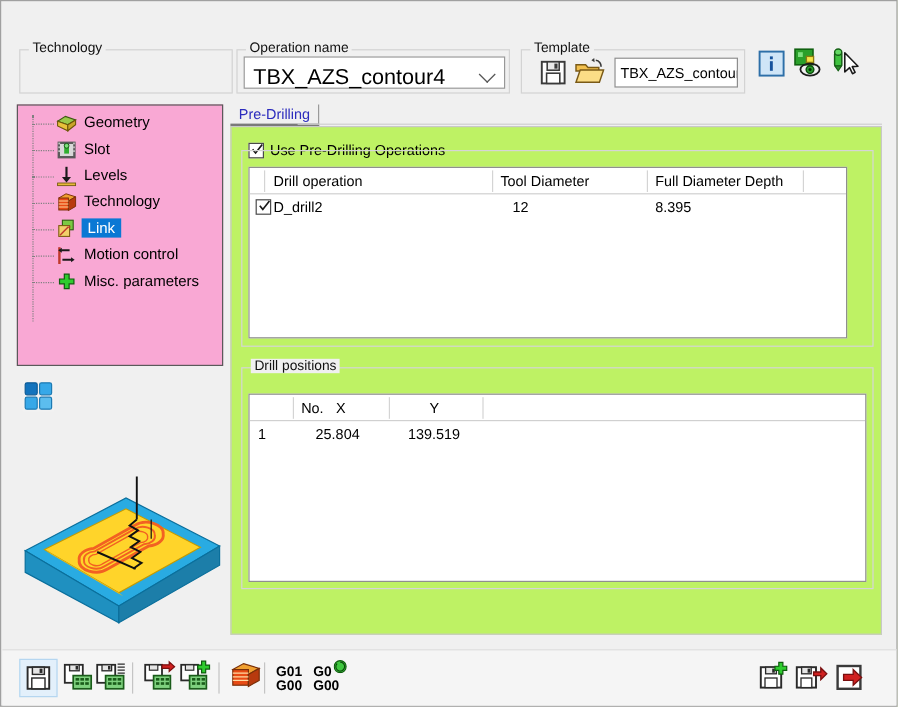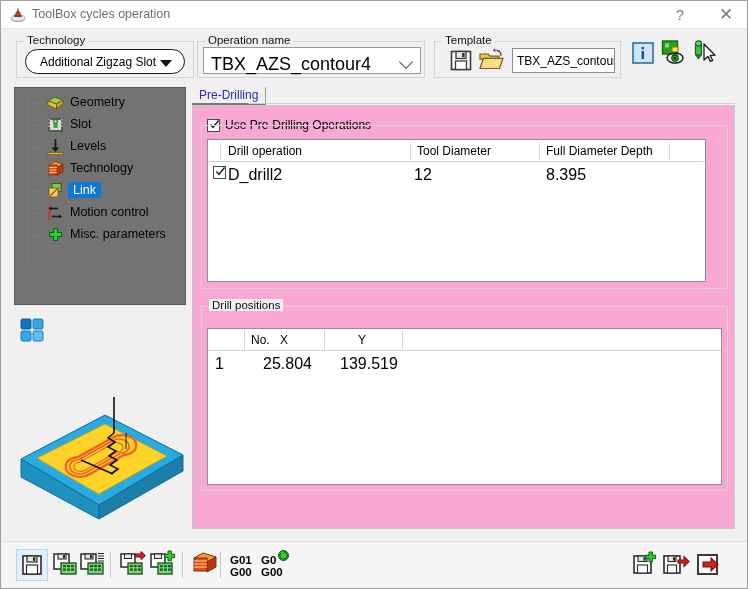--- a/index.html
+++ b/index.html
@@ -51,95 +51,77 @@
   #tmpl-group{left:433px;top:40px;width:187px;height:37px;}
   .tmpl-ico{position:absolute;top:5px;width:26px;height:26px;}
   .tmpl-field{position:absolute;left:77px;top:6px;width:103px;height:25px;background:#fff;
               border:1px solid #8d8d8d;box-sizing:border-box;overflow:hidden;}
   .tmpl-field .val{position:absolute;left:4px;top:5px;font-size:12px;white-space:nowrap;}
 
   .topicon{position:absolute;top:38px;width:28px;height:28px;}
 
   
   .treebox{position:absolute;left:13px;top:86px;width:172px;height:218px;
-           background:#737373;border:1px solid #5a5a5a;box-sizing:border-box;overflow:hidden;}
+           background:#f9a8d4;border:1px solid #5a5a5a;box-sizing:border-box;overflow:hidden;}
   .trow{position:absolute;left:0;width:172px;height:22px;}
   .tdots{position:absolute;left:12px;top:11px;width:18px;height:1px;
          border-top:1px dotted #808080;}
   .tvert{position:absolute;left:12px;top:0;width:1px;}
   .tico{position:absolute;left:31px;top:2px;width:19px;height:18px;}
   .tlabel{position:absolute;left:55px;top:3px;font-size:12.5px;white-space:nowrap;}
   .tlabel.sel{background:#0a78d4;color:#fff;padding:1px 5px;top:2px;left:53px;}
 
   .grid-ico{position:absolute;left:17px;top:315px;width:28px;height:28px;}
 
   .preview{position:absolute;left:12px;top:392px;width:176px;height:128px;}
 
   
   .tabstrip{position:absolute;left:191px;top:86px;width:543px;height:18px;}
   .tab{position:absolute;left:0;top:0;height:18px;padding:1px 7px 0 7px;
        font-size:12px;color:#2b2bbd;border-bottom:2px solid #7a7a7a;
        border-right:1px solid #9a9a9a;box-sizing:border-box;}
   .tabline{position:absolute;left:56px;top:16px;width:487px;height:1px;background:#cfcfcf;}
 
   .panel{position:absolute;left:191px;top:104px;width:543px;height:424px;
-         background:#f9a8d4;border:1px solid #c8c8c8;box-sizing:border-box;}
+         background:#bef264;border:1px solid #c8c8c8;box-sizing:border-box;}
 
   .chk-row{position:absolute;left:14px;top:13px;}
   .chkbox{position:absolute;left:0;top:0;width:13px;height:13px;background:#fff;
           border:1px solid #4a4a4a;box-sizing:border-box;}
   .chkmark{position:absolute;left:1px;top:-1px;width:11px;height:11px;}
   .chk-lbl{position:absolute;left:18px;top:-1px;font-size:12px;white-space:nowrap;}
 
   .inner-group{position:absolute;border:1px solid #d5d5d5;box-sizing:border-box;}
 
   .listbox{position:absolute;background:#fff;border:1px solid #8f8f8f;box-sizing:border-box;
            overflow:hidden;}
   .hdr{position:absolute;left:0;top:0;width:100%;height:22px;
        border-bottom:1px solid #d0d0d0;box-sizing:border-box;}
   .hcell{position:absolute;top:4px;font-size:12px;color:#000;white-space:nowrap;}
   .hsep{position:absolute;top:2px;width:1px;height:18px;background:#d4d4d4;}
-  .cell{position:absolute;font-size:16px;white-space:nowrap;}
+  .cell{position:absolute;font-size:12px;white-space:nowrap;}
 
   
   .bottombar{position:absolute;left:1px;top:540px;width:745px;height:47px;background:#f5f5f5;
              border-top:1px solid #dedede;box-sizing:border-box;}
   .bt{position:absolute;top:7px;width:32px;height:32px;}
   .bt.active{background:#e3f0fb;border:1px solid #b5d6f0;box-sizing:border-box;}
   .vsep{position:absolute;top:10px;width:1px;height:26px;background:#c4c4c4;}
   .gcode{position:absolute;top:12px;font-family:"Liberation Sans",sans-serif;
          font-size:11.5px;font-weight:bold;line-height:12px;white-space:nowrap;}
   svg{display:block;}
 </style>
 </head>
 <body>
 
 <div class="window">
 
-  <div class="titlebar">
-    <div class="title-icon">
-      <svg width="18" height="18" viewBox="0 0 18 18">
-        <ellipse cx="9" cy="13" rx="7" ry="3.2" fill="#b9b9b9"></ellipse>
-        <ellipse cx="9" cy="12" rx="7" ry="3.2" fill="#e8e8e8" stroke="#9a9a9a" stroke-width="0.7"></ellipse>
-        <path d="M5 11 a4 3.5 0 0 1 8 0 z" fill="#8a3b18"></path>
-        <ellipse cx="9" cy="7.5" rx="2.6" ry="2.2" fill="#c0391b"></ellipse>
-        <rect x="8.4" y="2.5" width="1.2" height="4" fill="#6b2e12"></rect>
-      </svg>
-    </div>
-    <div class="title-text">ToolBox cycles operation</div>
-    <div class="tb-btn tb-help">?</div>
-    <div class="tb-btn tb-close">✕</div>
-  </div>
 
   <div class="group" id="tech-group">
     <div class="group-label">Technology</div>
-    <div class="combo-round">
-      <div class="val">Additional Zigzag Slot</div>
-      <div class="arrow"></div>
-    </div>
   </div>
 
   <div class="group" id="op-group">
     <div class="group-label">Operation name</div>
     <div class="combo-flat">
       <div class="val">TBX_AZS_contour4</div>
       <div class="chev"></div>
     </div>
   </div>
 
@@ -369,21 +351,21 @@
         <div class="hsep" style="left:461px;"></div>
       </div>
 
       <div style="position:absolute;left:0;top:22px;width:100%;height:22px;">
         <div class="chkbox" style="left:5px;top:4px;">
           <svg class="chkmark" viewBox="0 0 11 11">
             <polyline points="1.5,5.5 4,8.5 9.5,1.5" fill="none" stroke="#1a1a1a" stroke-width="1.4"></polyline>
           </svg>
         </div>
         <div class="cell" style="left:20px;top:4px;">D_drill2</div>
-        <div class="cell" style="left:206px;top:4px;">12</div>
+        <div class="cell" style="left:219px;top:4px;">12</div>
         <div class="cell" style="left:338px;top:4px;">8.395</div>
       </div>
     </div>
 
     <div class="inner-group" style="left:8px;top:200px;width:527px;height:185px;">
       <div class="group-label" style="top:-8px;left:7px;background:#f0f0f0;">Drill positions</div>
     </div>
 
     <div class="listbox" style="left:14px;top:222px;width:515px;height:157px;">
       <div class="hdr">

